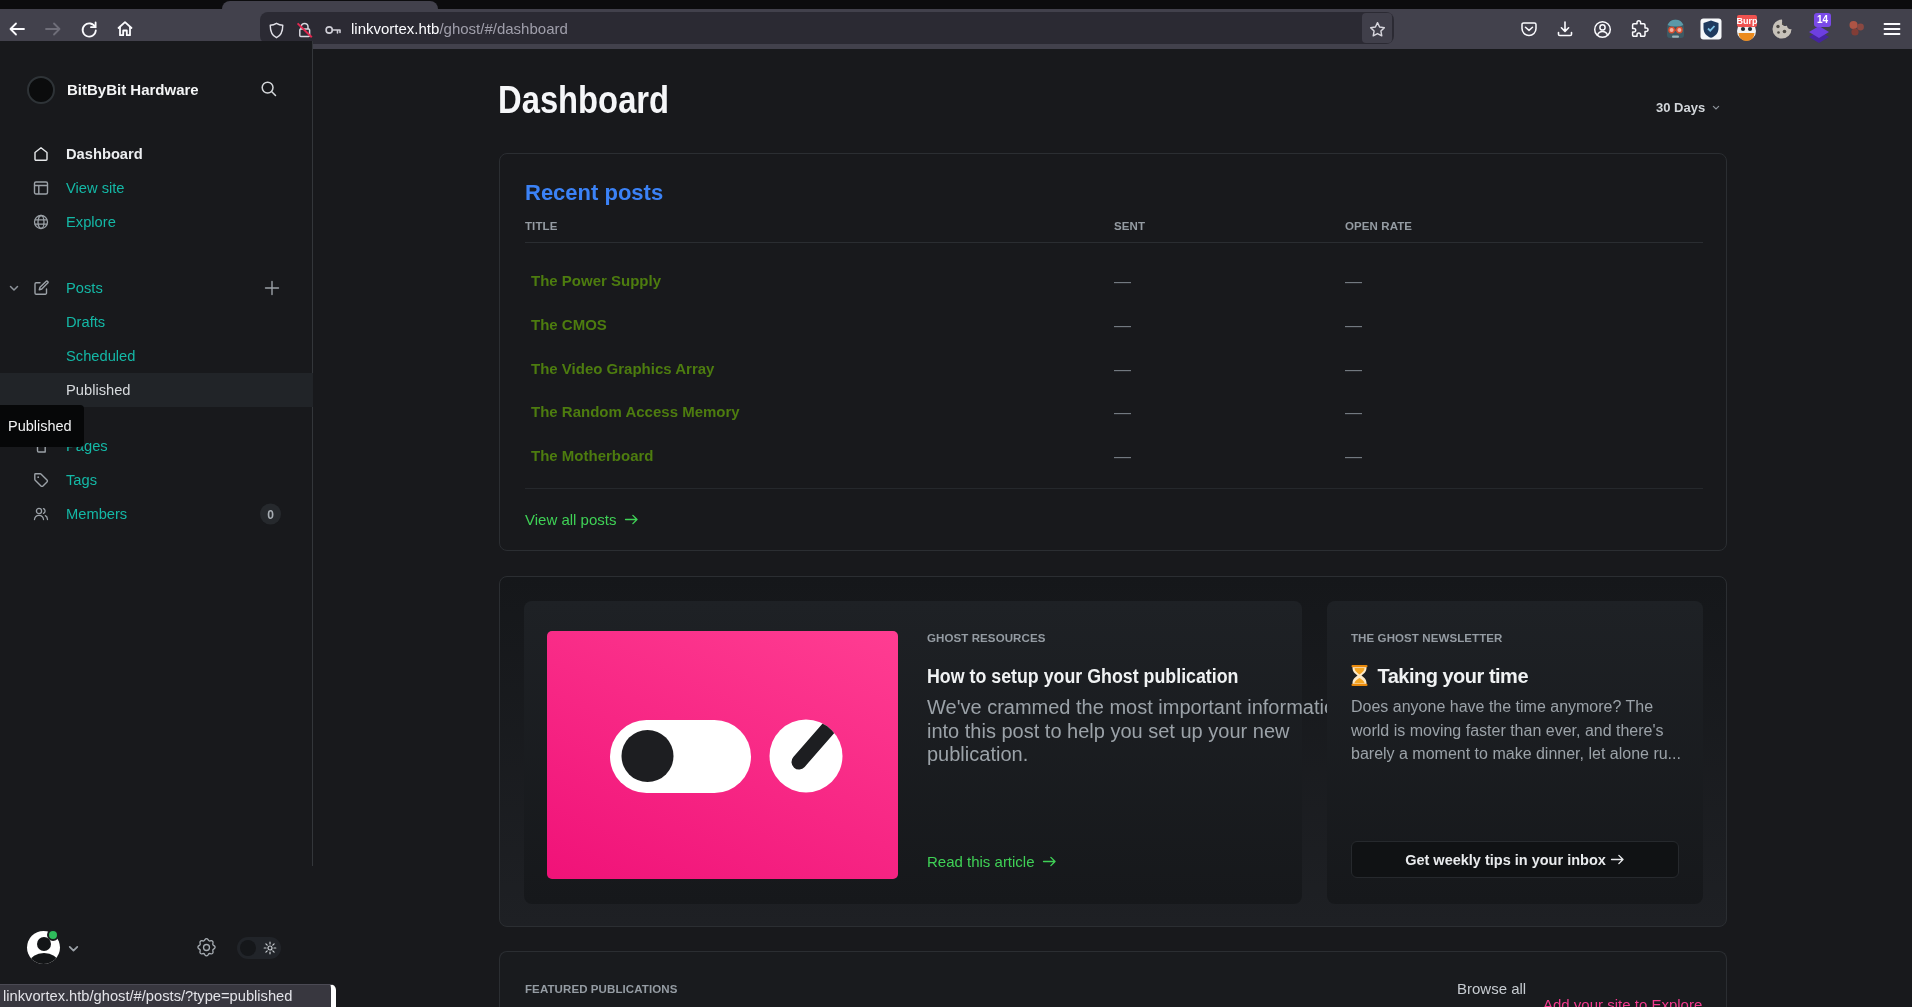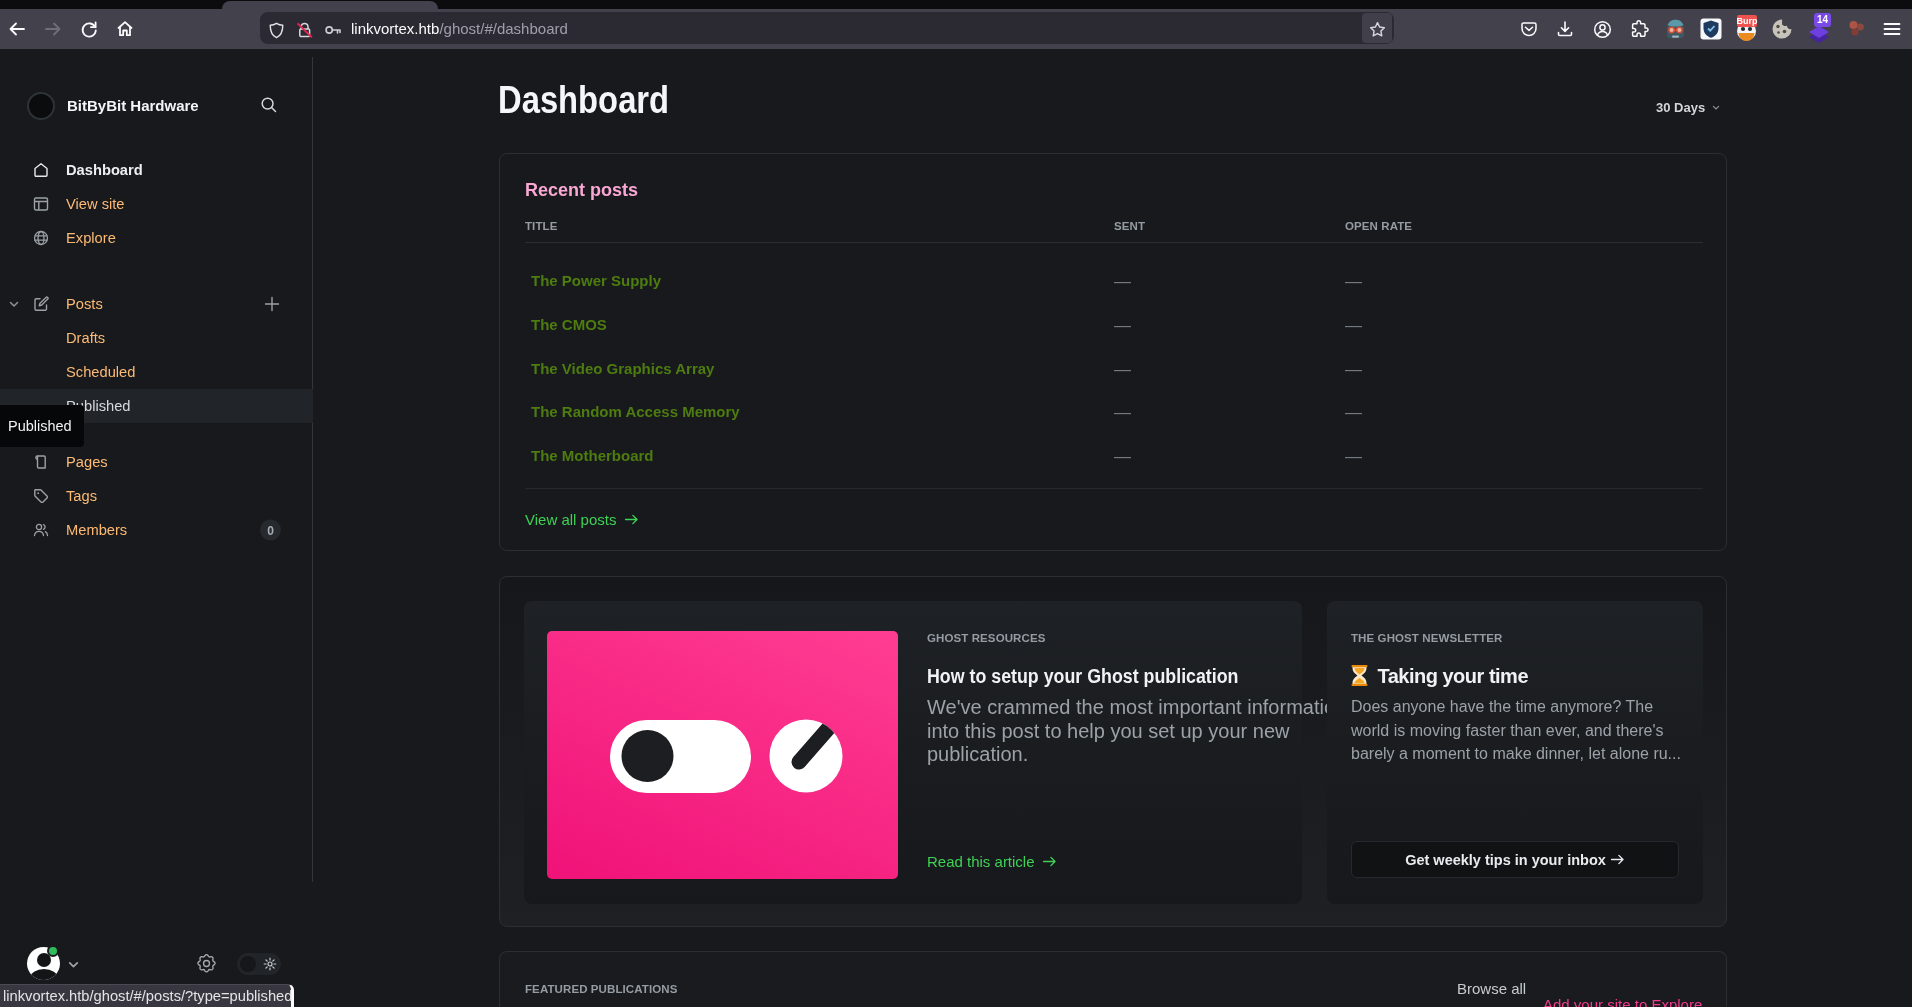--- a/index.html
+++ b/index.html
@@ -6,24 +6,24 @@
 html,body { width:1912px; height:1007px; overflow:hidden; background:#18191c; font-family:"Liberation Sans", sans-serif; }
 .abs { position:absolute; }
 
 #tabstrip { position:absolute; left:0; top:0; width:1912px; height:9px; background:#0c0c0e; }
 #tab { position:absolute; left:222px; top:1px; width:216px; height:8px; background:#42414c; border-radius:8px 8px 0 0; }
 #toolbar { position:absolute; left:0; top:9px; width:1912px; height:40px; background:#42414c; }
 #urlbar { position:absolute; left:260px; top:12px; width:1134px; height:32px; background:#2b2a33; border-radius:8px; }
 .tbicon { position:absolute; top:9px; width:40px; height:40px; display:flex; align-items:center; justify-content:center; }
 
 #content { position:absolute; left:0; top:49px; width:1912px; height:958px; background:#18191c; }
-#sidebar { position:absolute; left:0; top:57px; width:313px; height:825px; background:#18191c; border-right:1px solid #33363a; }
+#sidebar { position:absolute; left:0; top:41px; width:313px; height:825px; background:#18191c; border-right:1px solid #33363a; }
 #main { position:absolute; left:313px; top:49px; width:1599px; height:958px; }
 .navrow { position:absolute; left:0; width:313px; height:34px; }
-.navtxt { position:absolute; left:66px; top:50%; transform:translateY(-50%); font-size:14.7px; color:#fdba74; }
+.navtxt { position:absolute; left:66px; top:50%; transform:translateY(-50%); font-size:14.7px; color:#14b8a6; }
 .navico { position:absolute; left:33px; top:50%; transform:translateY(-50%); width:16px; height:16px; }
 
 .card { position:absolute; left:186px; width:1228px; border:1px solid #2b2e32; border-radius:8px; background:#18191c; }
 .inner { position:absolute; background:linear-gradient(180deg,#1e2125,#16181b); border-radius:8px; }
 .lbl { font-size:11.5px; font-weight:bold; letter-spacing:0.1px; color:#959ca3; }
 .green { color:#3fd156; }
 </style>
 </head>
 <body>
 <div id="tabstrip"></div>
@@ -269,33 +269,33 @@
         <circle cx="7" cy="7" r="2"></circle>
         <path d="M7 1.2 V3 M7 11 V12.8 M1.2 7 H3 M11 7 H12.8 M2.9 2.9 L4.2 4.2 M9.8 9.8 L11.1 11.1 M11.1 2.9 L9.8 4.2 M4.2 9.8 L2.9 11.1"></path>
       </svg>
   </div>
 </div>
 
 <div class="abs" style="left:0;top:405px;width:84px;height:42px;background:#060708;border-radius:0 4px 4px 0;z-index:30;">
   <span style="position:absolute;left:8px;top:50%;transform:translateY(-50%);font-size:14.5px;color:#f2f3f4;">Published</span>
 </div>
 
-<div class="abs" style="left:0;top:984px;width:294px;height:23px;background:#38373f;border-radius:0 6px 0 0;border-top:1px solid #4b4a54;border-right:3px solid #ffffff;z-index:31;">
+<div class="abs" style="left:0;top:984px;width:336px;height:23px;background:#38373f;border-radius:0 6px 0 0;border-top:1px solid #4b4a54;border-right:5px solid #ffffff;z-index:31;">
   <span style="position:absolute;left:3px;top:50%;transform:translateY(-50%);font-size:14.7px;color:#e3e3e8;white-space:nowrap;">linkvortex.htb/ghost/#/posts/?type=published</span>
 </div>
 
 <div id="main">
 
   <div class="abs" style="left:185px;top:29px;font-size:39px;font-weight:bold;color:#f5f6f8;transform:scaleX(0.84);transform-origin:left top;">Dashboard</div>
   <div class="abs" style="left:1343px;top:51px;font-size:13px;font-weight:bold;color:#d2d6da;">30 Days <svg width="10" height="9" viewBox="0 0 12 12" fill="none" stroke="#8d939a" stroke-width="1.6" stroke-linecap="round" style="margin-left:2px;">
         <path d="M2.5 4.5 L6 8 L9.5 4.5"></path>
       </svg></div>
 
   <div class="card" style="top:104px;height:398px;">
-    <div class="abs" style="left:25px;top:26px;font-size:18px;font-weight:bold;color:#f9a8d4;">Recent posts</div>
+    <div class="abs" style="left:25px;top:26px;font-size:22px;font-weight:bold;color:#3b82f6;">Recent posts</div>
     <div class="abs lbl" style="left:25px;top:66px;">TITLE</div>
     <div class="abs lbl" style="left:614px;top:66px;">SENT</div>
     <div class="abs lbl" style="left:845px;top:66px;">OPEN RATE</div>
     <div class="abs" style="left:25px;top:88px;width:1178px;height:1px;background:#2a2d31;"></div>
     <div class="abs rowt" style="top:118px;">The Power Supply</div>
     <div class="abs rowt" style="top:162px;">The CMOS</div>
     <div class="abs rowt" style="top:206px;">The Video Graphics Array</div>
     <div class="abs rowt" style="top:249px;">The Random Access Memory</div>
     <div class="abs rowt" style="top:293px;">The Motherboard</div>
     <div class="abs dash" style="top:118px;left:614px;">—</div>

